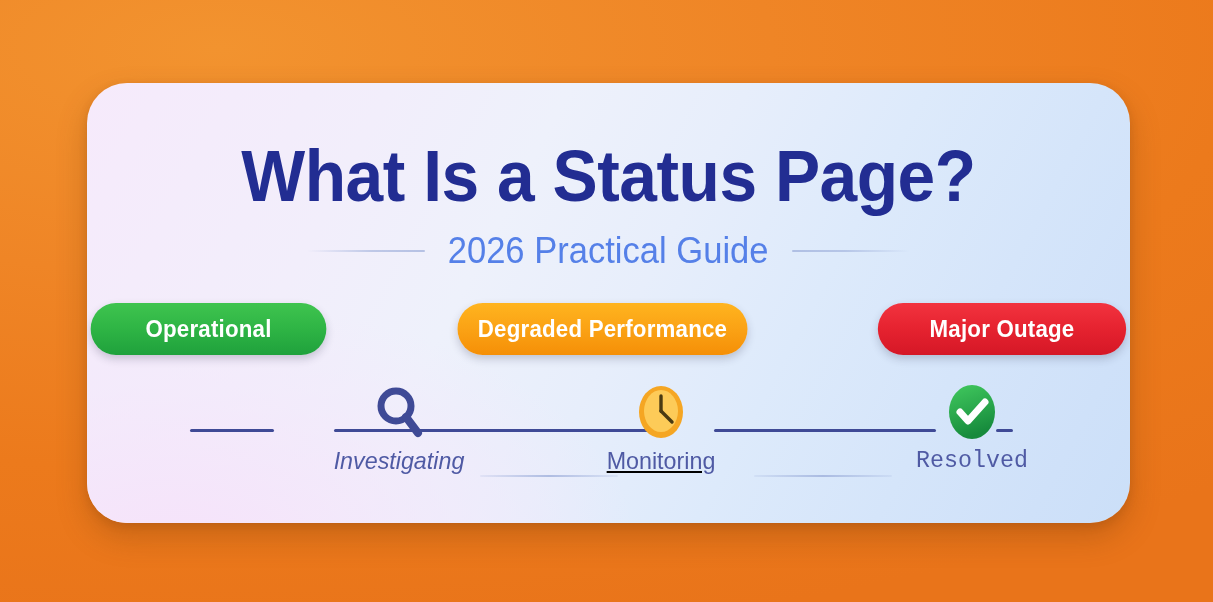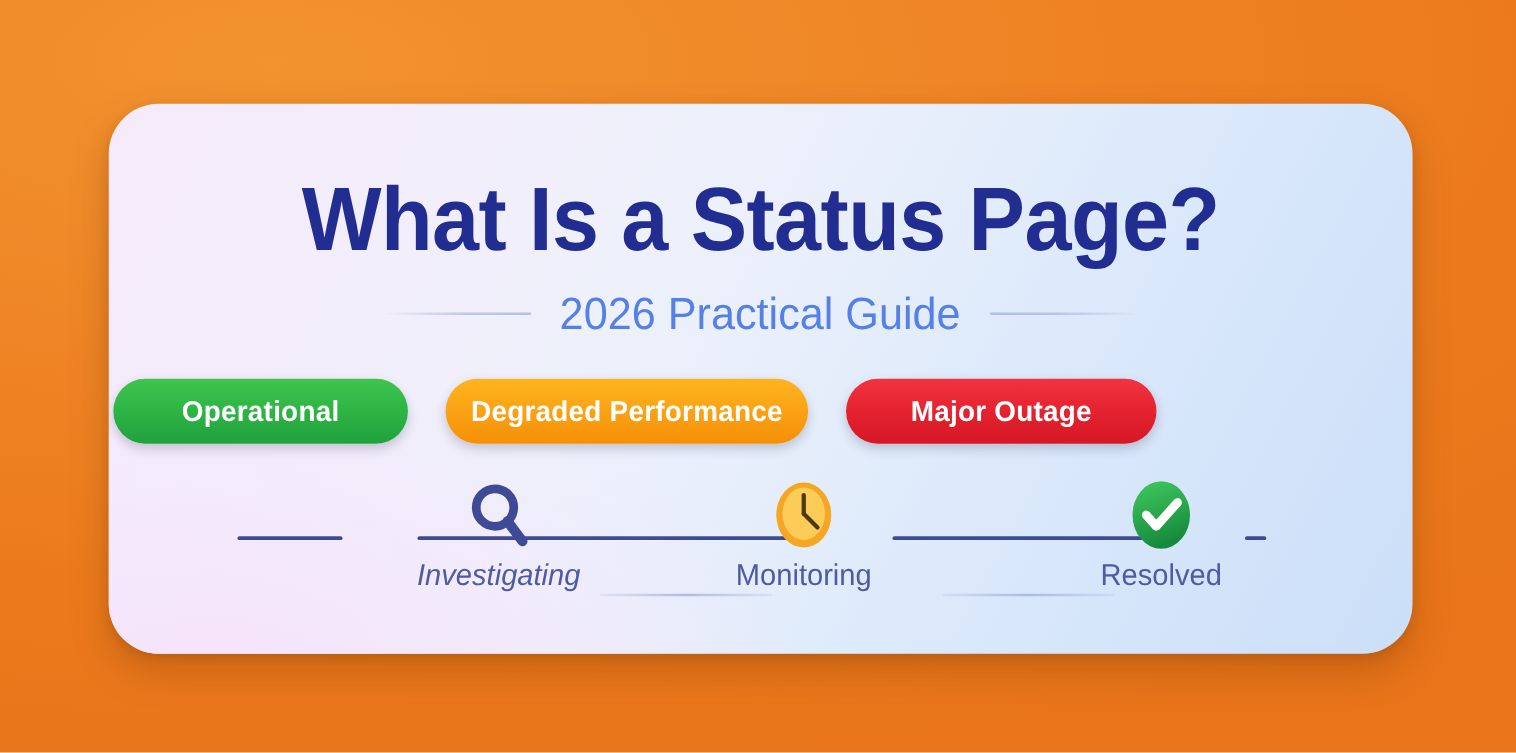--- a/index.html
+++ b/index.html
@@ -108,21 +108,21 @@
   }
 
   
   #status-badges {
     position: absolute;
     top: 220px;
     left: 0;
     width: 100%;
     display: flex;
     align-items: center;
-    justify-content: flex-start;
+    justify-content: space-between;
     gap: 22px;
   }
   .badge {
     height: 52px;
     border-radius: 26px;
     display: flex;
     align-items: center;
     justify-content: center;
     padding: 0 34px;
     color: #ffffff;
@@ -175,22 +175,22 @@
   .track-seg.s3 { left: 524px; width: 222px; }
   .track-seg.s4 { left: 806px; width: 17px;  }
 
   .node {
     position: absolute;
     top: 0;
     width: 150px;
     text-align: center;
   }
   .node-investigating { left: 237px; font-style: italic; }
-  .node-monitoring    { left: 481px; }
-  .node-resolved      { left: 767px; }
+  .node-monitoring    { left: 499px; text-decoration: underline; }
+  .node-resolved      { left: 810px; font-family: Liberation Mono, monospace; }
 
   .node-icon {
     height: 62px;
     display: flex;
     align-items: center;
     justify-content: center;
   }
   .node-label {
     margin-top: 4px;
     font-size: 24px;

